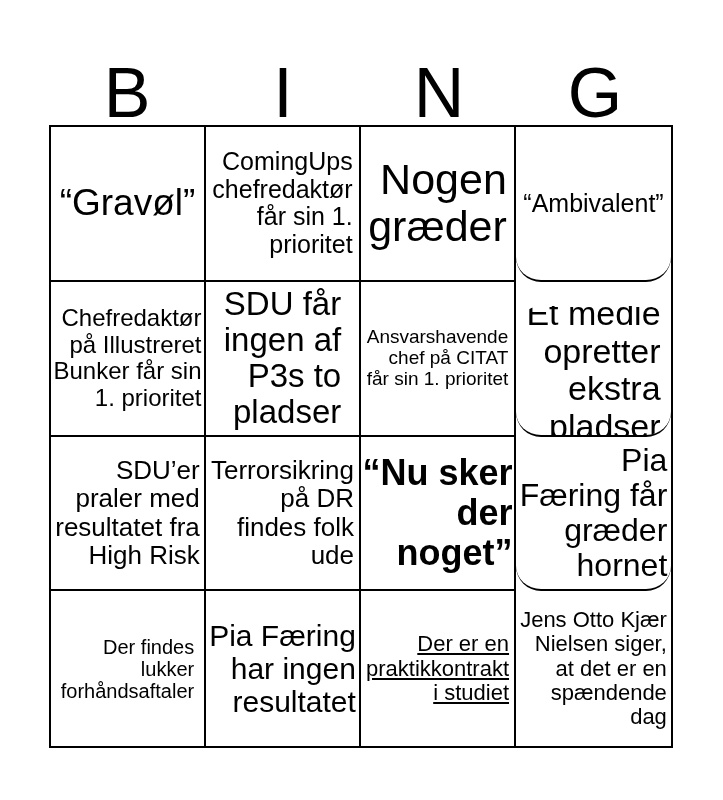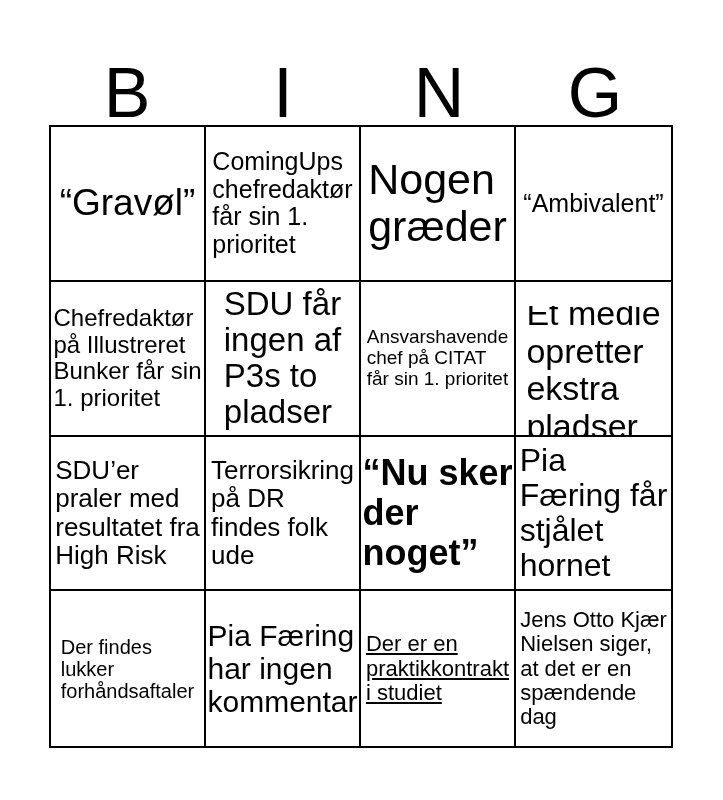--- a/index.html
+++ b/index.html
@@ -40,27 +40,27 @@
     grid-template-columns: repeat(4, 1fr);
     grid-template-rows: repeat(4, 1fr);
     background: #ffffff;
   }
   .cell {
     border-right: 2px solid #000000;
     border-bottom: 2px solid #000000;
     display: flex;
     align-items: center;
     justify-content: center;
-    text-align: left;
+    text-align: right;
     white-space: pre;          
     line-height: 1.1;
     overflow: hidden;
     padding: 1px;
   }
-  .cell:nth-child(4n) { border-right: none; }
+  .cell:nth-child(4n) { border-right: none; border-radius: 25px; }
   .cell:nth-child(n+13) { border-bottom: none; }
 
   
   .c0  { font-size: 37px; }
   .c1  { font-size: 25px; }
   .c2  { font-size: 43px; }
   .c3  { font-size: 25px; }
   .c4  { font-size: 24px; }
   .c5  { font-size: 33px; }
   .c6  { font-size: 19px; }
@@ -118,29 +118,29 @@
 High Risk</div>
     <div class="cell c9">Terrorsikring
 på DR
 findes folk
 ude</div>
     <div class="cell c10">“Nu sker
 der
 noget”</div>
     <div class="cell c11">Pia
 Færing får
-stjålet
+græder
 hornet</div>
 
     <div class="cell c12">Der findes
 lukker
 forhåndsaftaler</div>
     <div class="cell c13">Pia Færing
 har ingen
-kommentar</div>
+resultatet</div>
     <div class="cell c14">Der er en
 praktikkontrakt
 i studiet</div>
     <div class="cell c15">Jens Otto Kjær
 Nielsen siger,
 at det er en
 spændende
 dag</div>
   </div>
 

